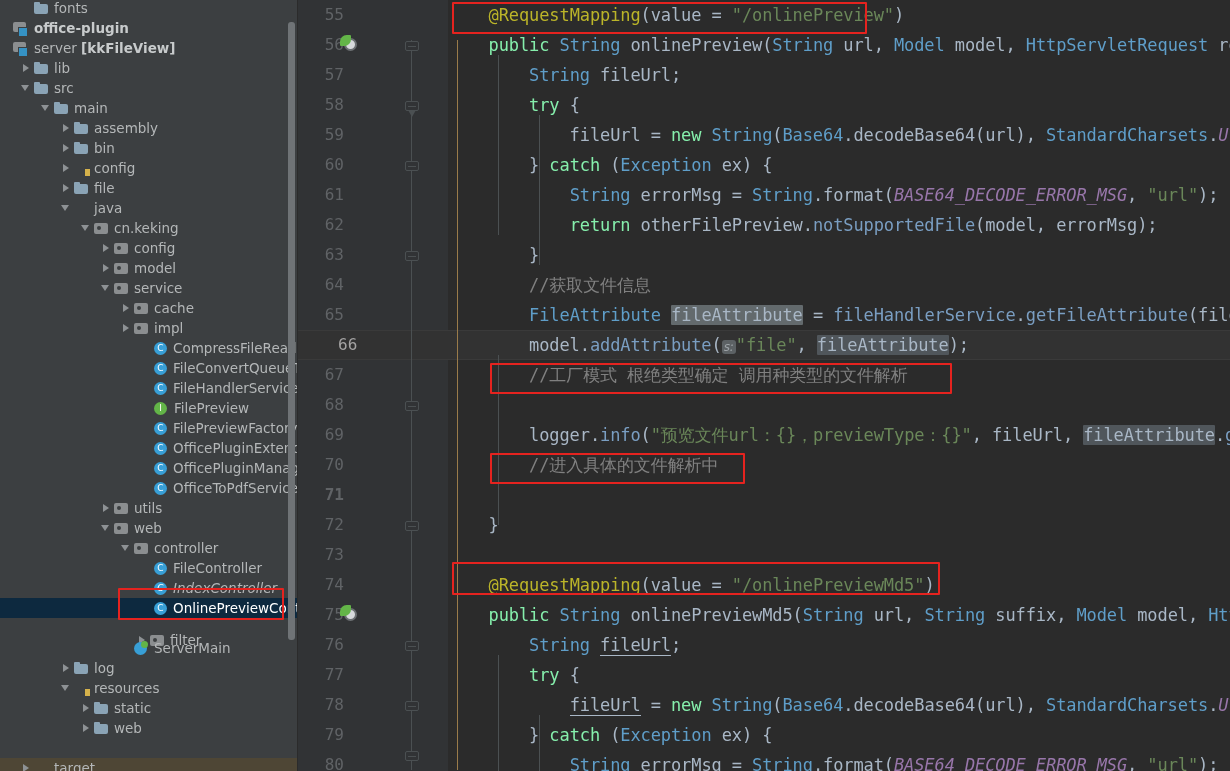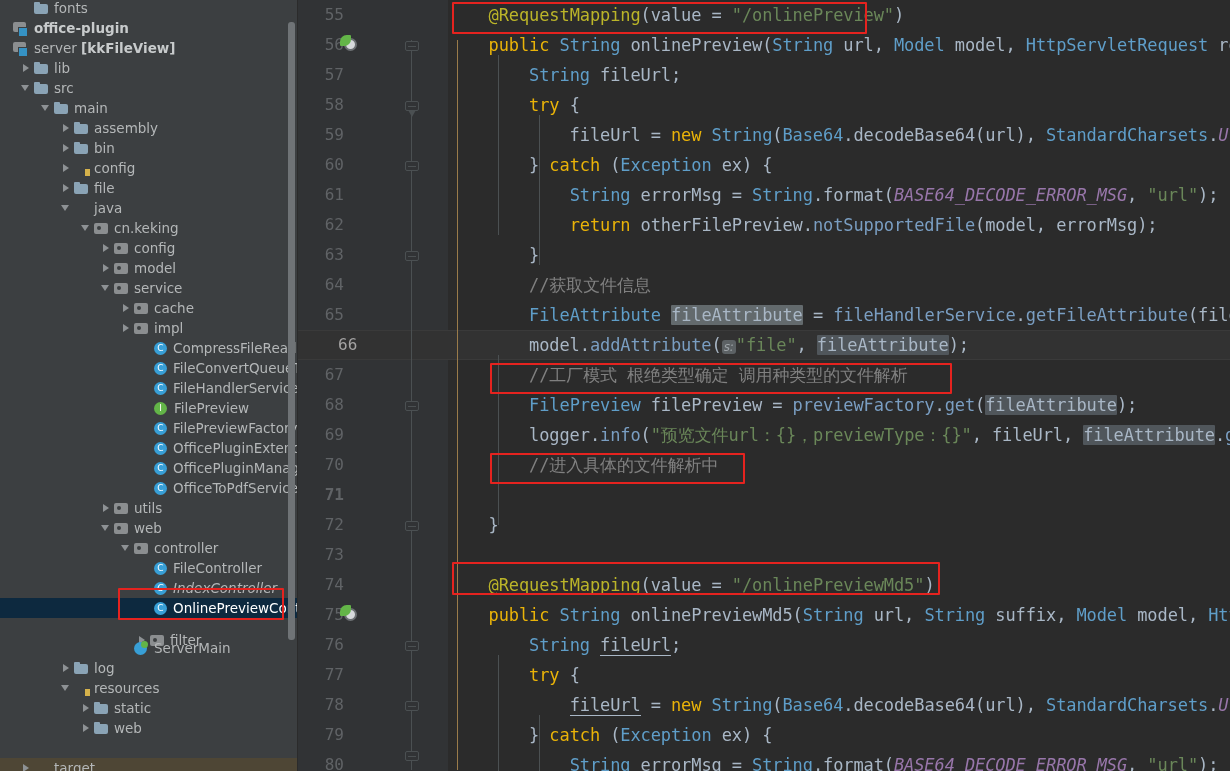--- a/index.html
+++ b/index.html
@@ -322,21 +322,21 @@
   }
   
   .iguide {
     position: absolute;
     width: 1px;
     background: #4b5052;
   }
   .iguide.active { background: #9a7b4a; }
 
   
-  .kw   { color: #eab308; }
+  .kw   { color: #86efac; }
   .ann  { color: #bbb529; }
   .str  { color: #6a8759; }
   .cmt  { color: #808080; }
   .stat { color: #9876aa; font-style: italic; }
   .tcls { color: #5f9ec9; }
   .mref { color: #7a9ec2; }
   .sym  { color: #a9b7c6; }
 
   .hl-occ { background: #50565b; border-radius: 1px; }
   .hl-occ-b { background: #636a6d; border-radius: 1px; }
@@ -692,21 +692,20 @@
         <div class="cl" style="top: 90px; left: 0px;"><span>        </span><span class="kw">try</span><span class="sym"> {</span></div>
         <div class="cl" style="top: 120px; left: 0px;"><span class="sym">            fileUrl = </span><span class="kw">new</span><span> </span><span class="tcls">String</span><span class="sym">(</span><span class="tcls">Base64</span><span class="sym">.decodeBase64(url), </span><span class="tcls">StandardCharsets</span><span class="sym">.</span><span class="stat">UTF_8</span></div>
         <div class="cl" style="top: 150px; left: 0px;"><span class="sym">        } </span><span class="kw">catch</span><span class="sym"> (</span><span class="tcls">Exception</span><span class="sym"> ex) {</span></div>
         <div class="cl" style="top: 180px; left: 0px;"><span>            </span><span class="tcls">String</span><span class="sym"> errorMsg = </span><span class="tcls">String</span><span class="sym">.format(</span><span class="stat">BASE64_DECODE_ERROR_MSG</span><span class="sym">, </span><span class="str">"url"</span><span class="sym">);</span></div>
         <div class="cl" style="top: 210px; left: 0px;"><span>            </span><span class="kw">return</span><span class="sym"> otherFilePreview.</span><span class="mref">notSupportedFile</span><span class="sym">(model, errorMsg);</span></div>
         <div class="cl" style="top: 240px; left: 0px;"><span class="sym">        }</span></div>
         <div class="cl" style="top: 270px; left: 0px;"><span>        </span><span class="cmt">//获取文件信息</span></div>
         <div class="cl" style="top: 300px; left: 0px;"><span>        </span><span class="tcls">FileAttribute</span><span> </span><span class="hl-occ-b">fileAttribute</span><span class="sym"> = </span><span class="mref">fileHandlerService</span><span class="sym">.</span><span class="mref">getFileAttribute</span><span class="sym">(fileUrl</span></div>
         <div class="cl" style="top: 330px; left: 0px;"><span class="sym">        model.</span><span class="mref">addAttribute</span><span class="sym">(</span><span class="param-hint">s:</span><span class="str">"file"</span><span class="sym">, </span><span class="hl-occ">fileAttribute</span><span class="sym">);</span></div>
         <div class="cl" style="top: 360px; left: 0px;"><span>        </span><span class="cmt">//工厂模式 根绝类型确定 调用种类型的文件解析</span></div>
-        <div class="cl" style="top: 390px; left: 0px;"><span>        </span><span class="tcls">FilePreview</span><span class="sym"> filePreview = </span><span class="mref">previewFactory</span><span class="sym">.</span><span class="mref">get</span><span class="sym">(</span><span class="hl-occ">fileAttribute</span><span class="sym">);</span></div>
         <div class="cl" style="top: 420px; left: 0px;"><span class="sym">        logger.</span><span class="mref">info</span><span class="sym">(</span><span class="str">"预览文件url：{}，previewType：{}"</span><span class="sym">, fileUrl, </span><span class="hl-occ">fileAttribute</span><span class="sym">.</span><span class="mref">ge</span></div>
         <div class="cl" style="top: 450px; left: 0px;"><span>        </span><span class="cmt">//进入具体的文件解析中</span></div>
         <div class="cl" style="top: 510px; left: 0px;"><span class="sym">    }</span></div>
         <div class="cl" style="top: 540px; left: 0px;"><span></span></div>
         <div class="cl" style="top: 570px; left: 0px;"><span>    </span><span class="ann">@RequestMapping</span><span class="sym">(</span><span class="sym">value</span><span class="sym"> = </span><span class="str">"/onlinePreviewMd5"</span><span class="sym">)</span></div>
         <div class="cl" style="top: 600px; left: 0px;"><span>    </span><span class="kw">public</span><span> </span><span class="tcls">String</span><span class="sym"> onlinePreviewMd5(</span><span class="tcls">String</span><span class="sym"> url, </span><span class="tcls">String</span><span class="sym"> suffix, </span><span class="tcls">Model</span><span class="sym"> model, </span><span class="tcls">HttpSe</span></div>
         <div class="cl" style="top: 630px; left: 0px;"><span>        </span><span class="tcls">String</span><span> </span><span class="sym" style="border-bottom: 1px solid rgb(169, 183, 198);">fileUrl</span><span class="sym">;</span></div>
         <div class="cl" style="top: 660px; left: 0px;"><span>        </span><span class="kw">try</span><span class="sym"> {</span></div>
         <div class="cl" style="top: 690px; left: 0px;"><span>            </span><span class="sym" style="border-bottom: 1px solid rgb(169, 183, 198);">fileUrl</span><span class="sym"> = </span><span class="kw">new</span><span> </span><span class="tcls">String</span><span class="sym">(</span><span class="tcls">Base64</span><span class="sym">.decodeBase64(url), </span><span class="tcls">StandardCharsets</span><span class="sym">.</span><span class="stat">UTF_</span></div>
         <div class="cl" style="top: 720px; left: 0px;"><span class="sym">        } </span><span class="kw">catch</span><span class="sym"> (</span><span class="tcls">Exception</span><span class="sym"> ex) {</span></div>

